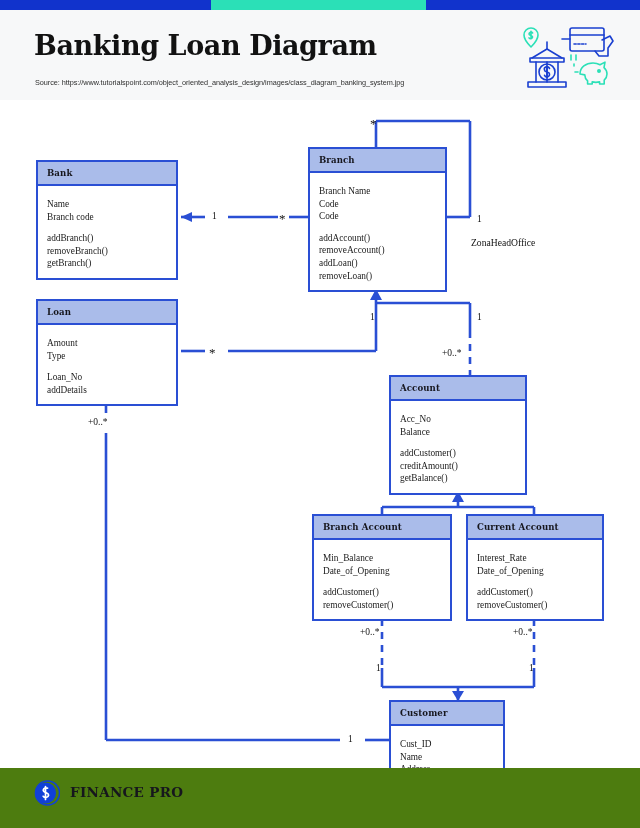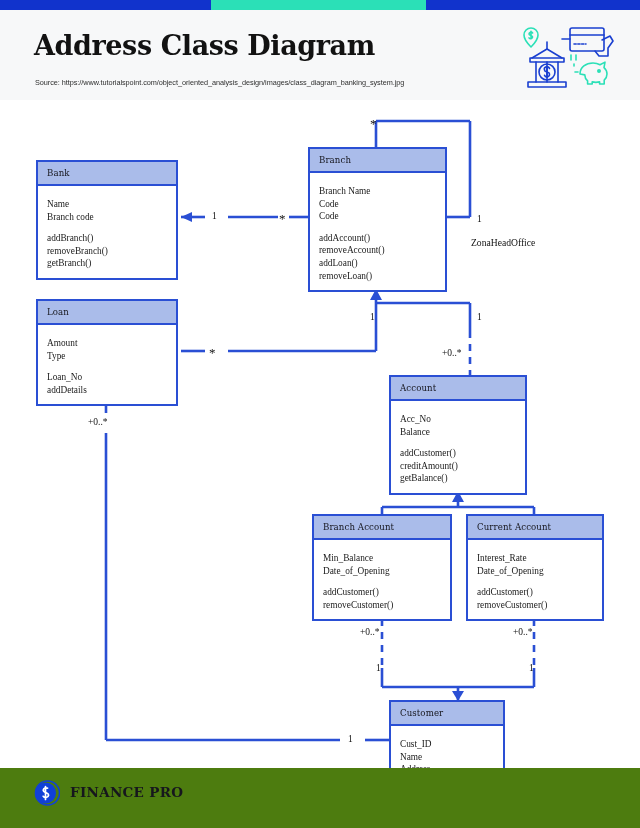--- a/index.html
+++ b/index.html
@@ -50,21 +50,21 @@
   
   .uml {
     position: absolute;
     border: 2px solid #2a4fd4;
     background: #ffffff;
   }
   .uml-title {
     background: #aabcea;
     border-bottom: 2px solid #2a4fd4;
     font-family: "DejaVu Serif", serif;
-    font-weight: 400;
+    font-weight: 700;
     font-size: 8.6px;
     color: #16161d;
     padding: 6px 9px 6px 9px;
     letter-spacing: 0.1px;
   }
   .uml-body { padding: 12px 9px 8px 9px; }
   .uml-body div {
     font-family: "Liberation Serif", serif;
     font-size: 9.3px;
     color: #1a1a1a;
@@ -108,21 +108,21 @@
 <div id="page">
 
   <div class="topbar">
     <span style="width:390px;background:#1133cc"></span>
     <span style="width:398px;background:#2be0b7"></span>
     <span style="width:396px;background:#1133cc"></span>
     <span style="flex:1;background:#2be0b7"></span>
   </div>
 
   <div class="header">
-    <div class="header-title">Address Class Diagram</div>
+    <div class="header-title">Banking Loan Diagram</div>
     <div class="header-source">Source: https://www.tutorialspoint.com/object_oriented_analysis_design/images/class_diagram_banking_system.jpg</div>
     <div class="header-art">
       <svg viewBox="0 0 108 70" width="108" height="70">
         <g fill="none" stroke="#1a3fd0" stroke-width="1.6" stroke-linejoin="round" stroke-linecap="round">
 
           <rect x="56" y="6" width="34" height="23" rx="2"></rect>
           <line x1="56" y1="13" x2="90" y2="13"></line>
           <line x1="60" y1="22" x2="72" y2="22" stroke-dasharray="2.2 1.6"></line>
 
           <path d="M88 18 l8 -4 3 5 -5 7 v8 h-9 l-4 -5"></path>

